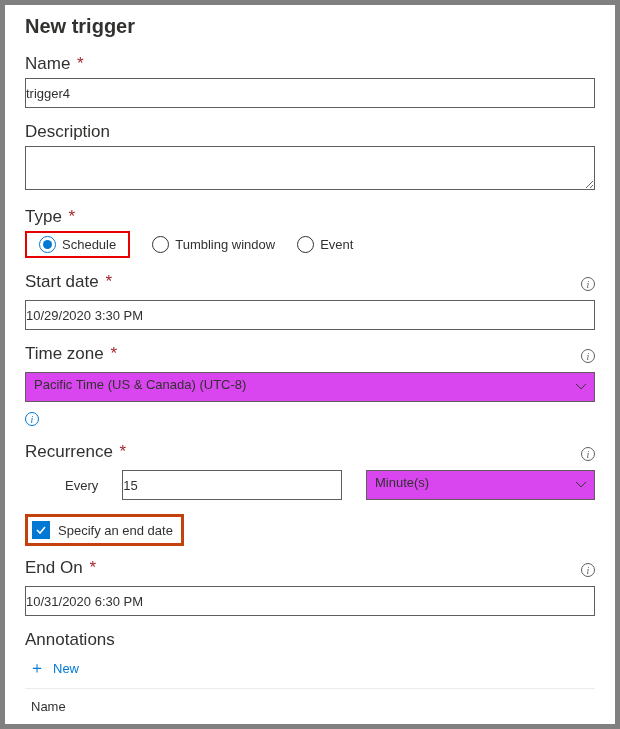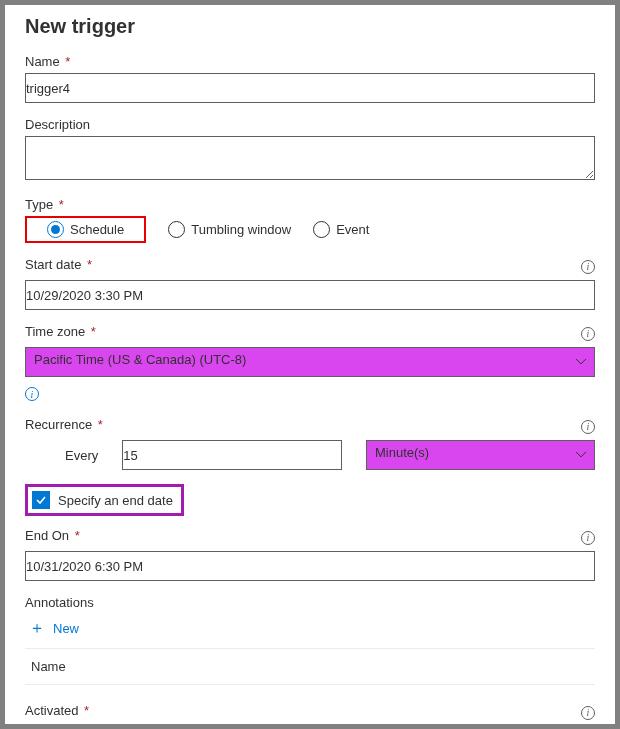--- a/index.html
+++ b/index.html
@@ -23,21 +23,21 @@
   .panel-title {
     font-size: 20px;
     font-weight: 600;
     color: #323130;
     margin: 0 0 16px 0;
   }
   .field {
     margin-bottom: 14px;
   }
   .field-label {
-    font-size: 13px;
+    font-size: 17px;
     color: #323130;
     margin-bottom: 4px;
   }
   .label-row {
     display: flex;
     align-items: center;
     justify-content: space-between;
     margin-bottom: 4px;
   }
   .req {
@@ -88,21 +88,21 @@
     border-color: #0078d4;
   }
   .radio-dot {
     width: 9px;
     height: 9px;
     border-radius: 50%;
     background: #0078d4;
   }
   .highlight-red {
     border: 2px solid #e60000;
-    padding: 3px 20px;
+    padding: 3px 12px;
     display: inline-flex;
     align-items: center;
   }
   .info-icon {
     width: 14px;
     height: 14px;
     border-radius: 50%;
     border: 1px solid #605e5c;
     color: #605e5c;
     display: inline-flex;
@@ -179,21 +179,21 @@
     background: #0078d4;
     display: inline-flex;
     align-items: center;
     justify-content: center;
     flex-shrink: 0;
   }
   .checkbox-check {
     color: #fff;
   }
   .specify-highlight {
-    border: 3px solid #a21caf;
+    border: 3px solid #c2410c;
     padding: 4px 8px 4px 4px;
     display: inline-block;
     margin-top: 6px;
     margin-bottom: 12px;
   }
   .annotations-section {
     margin-top: 6px;
   }
   .add-new {
     display: inline-flex;

